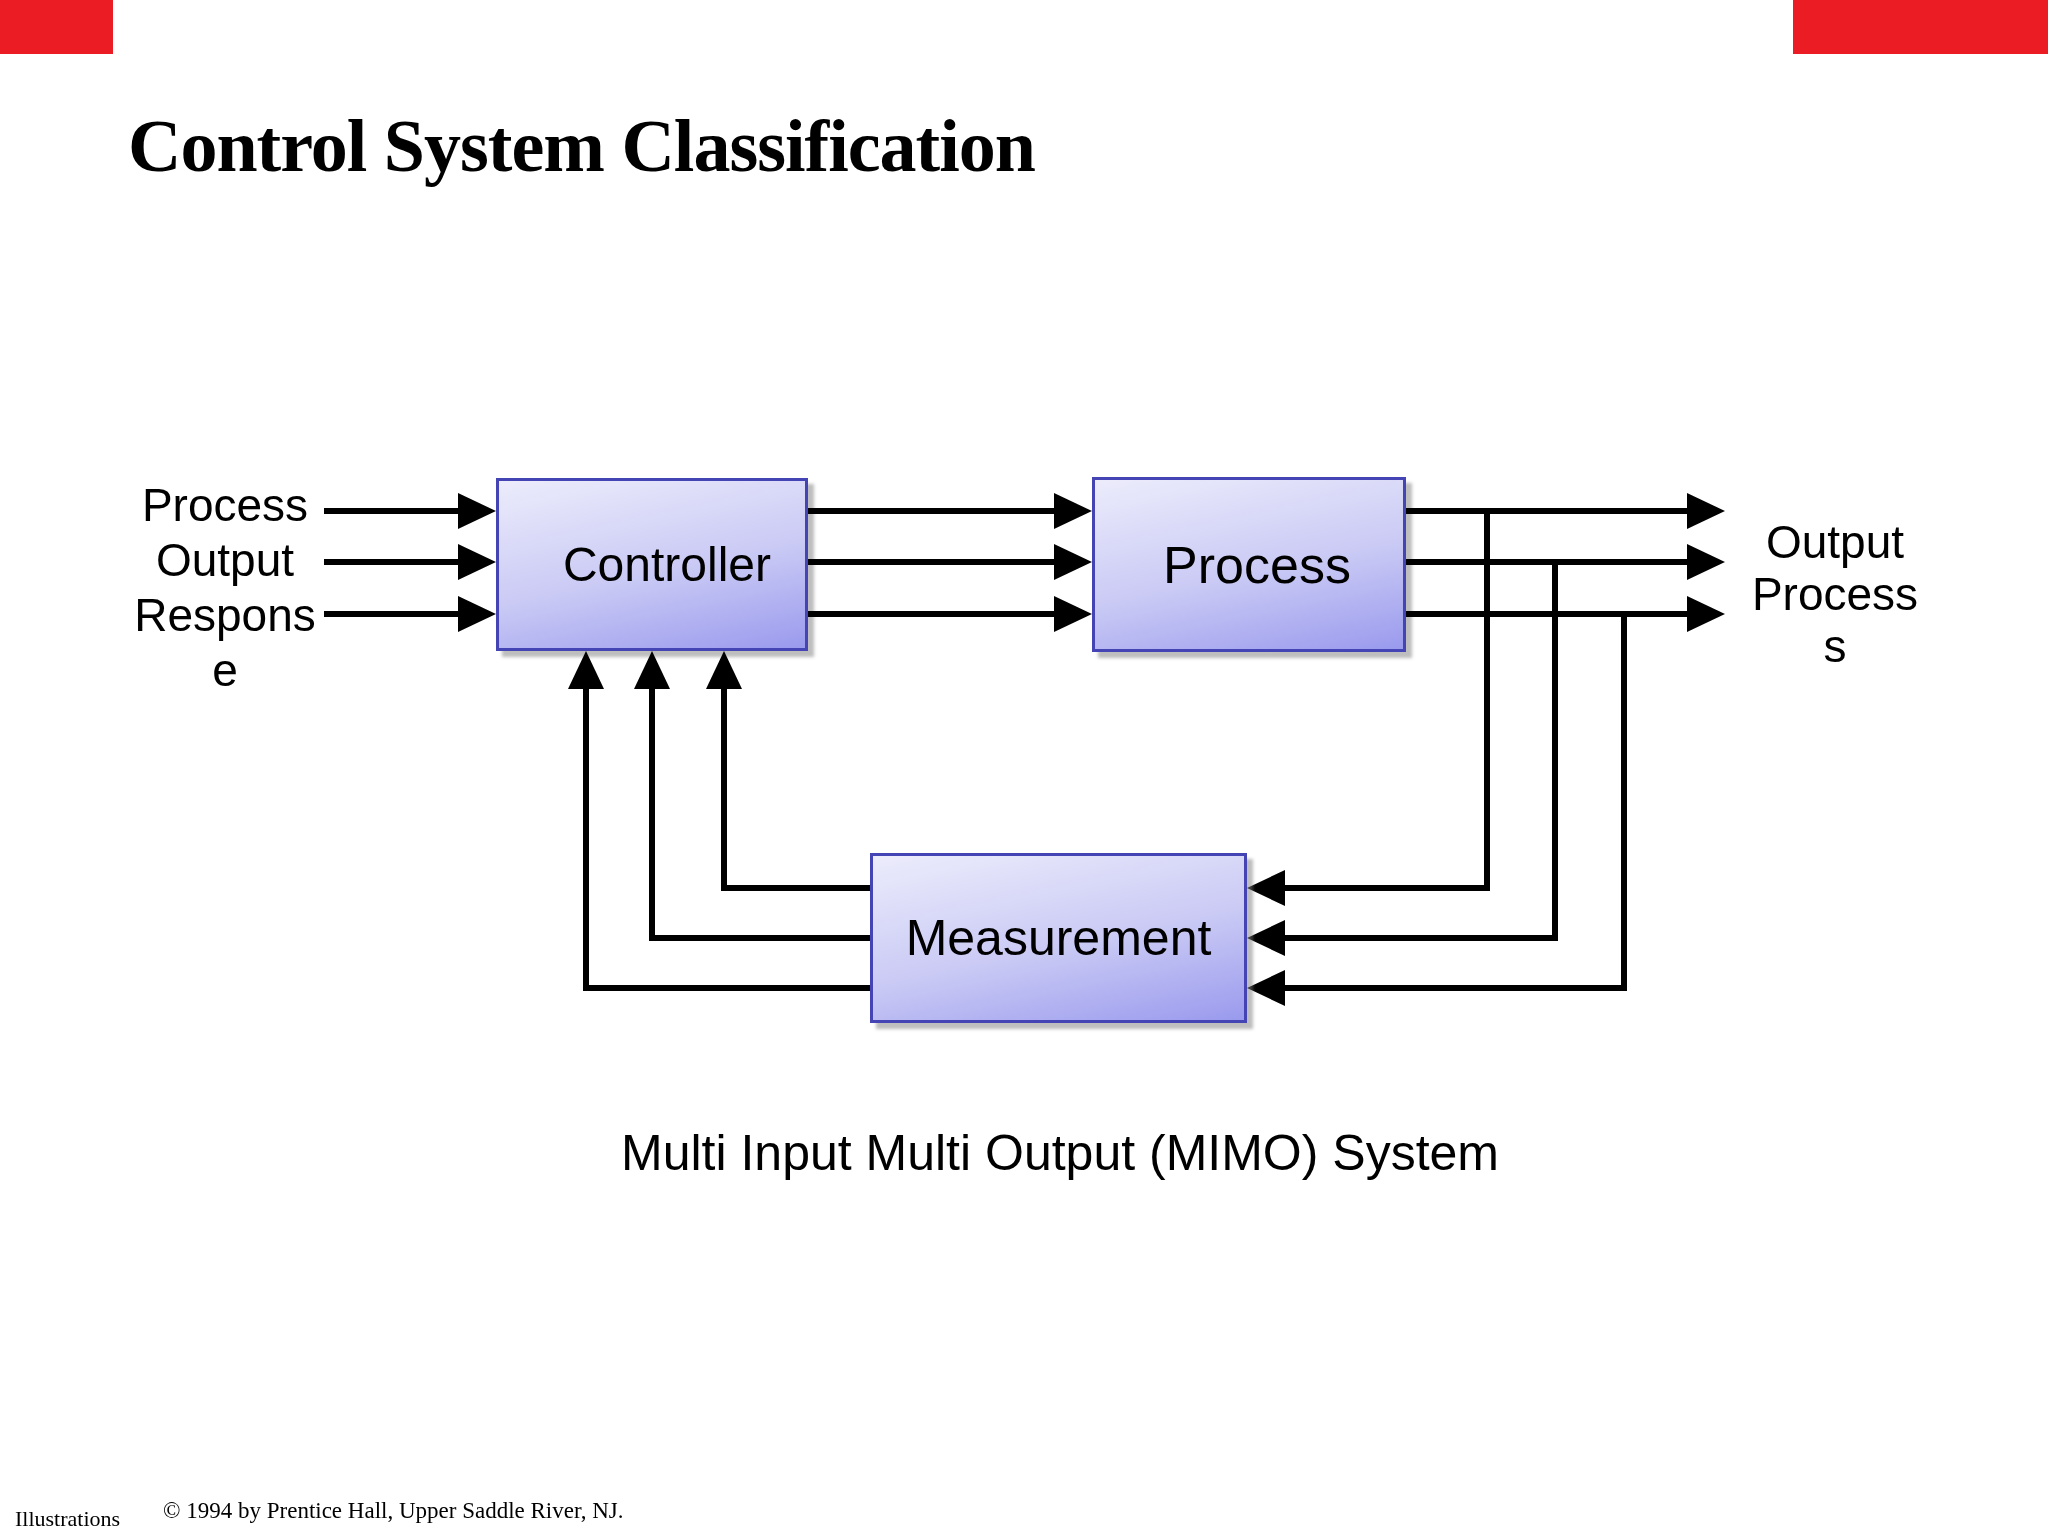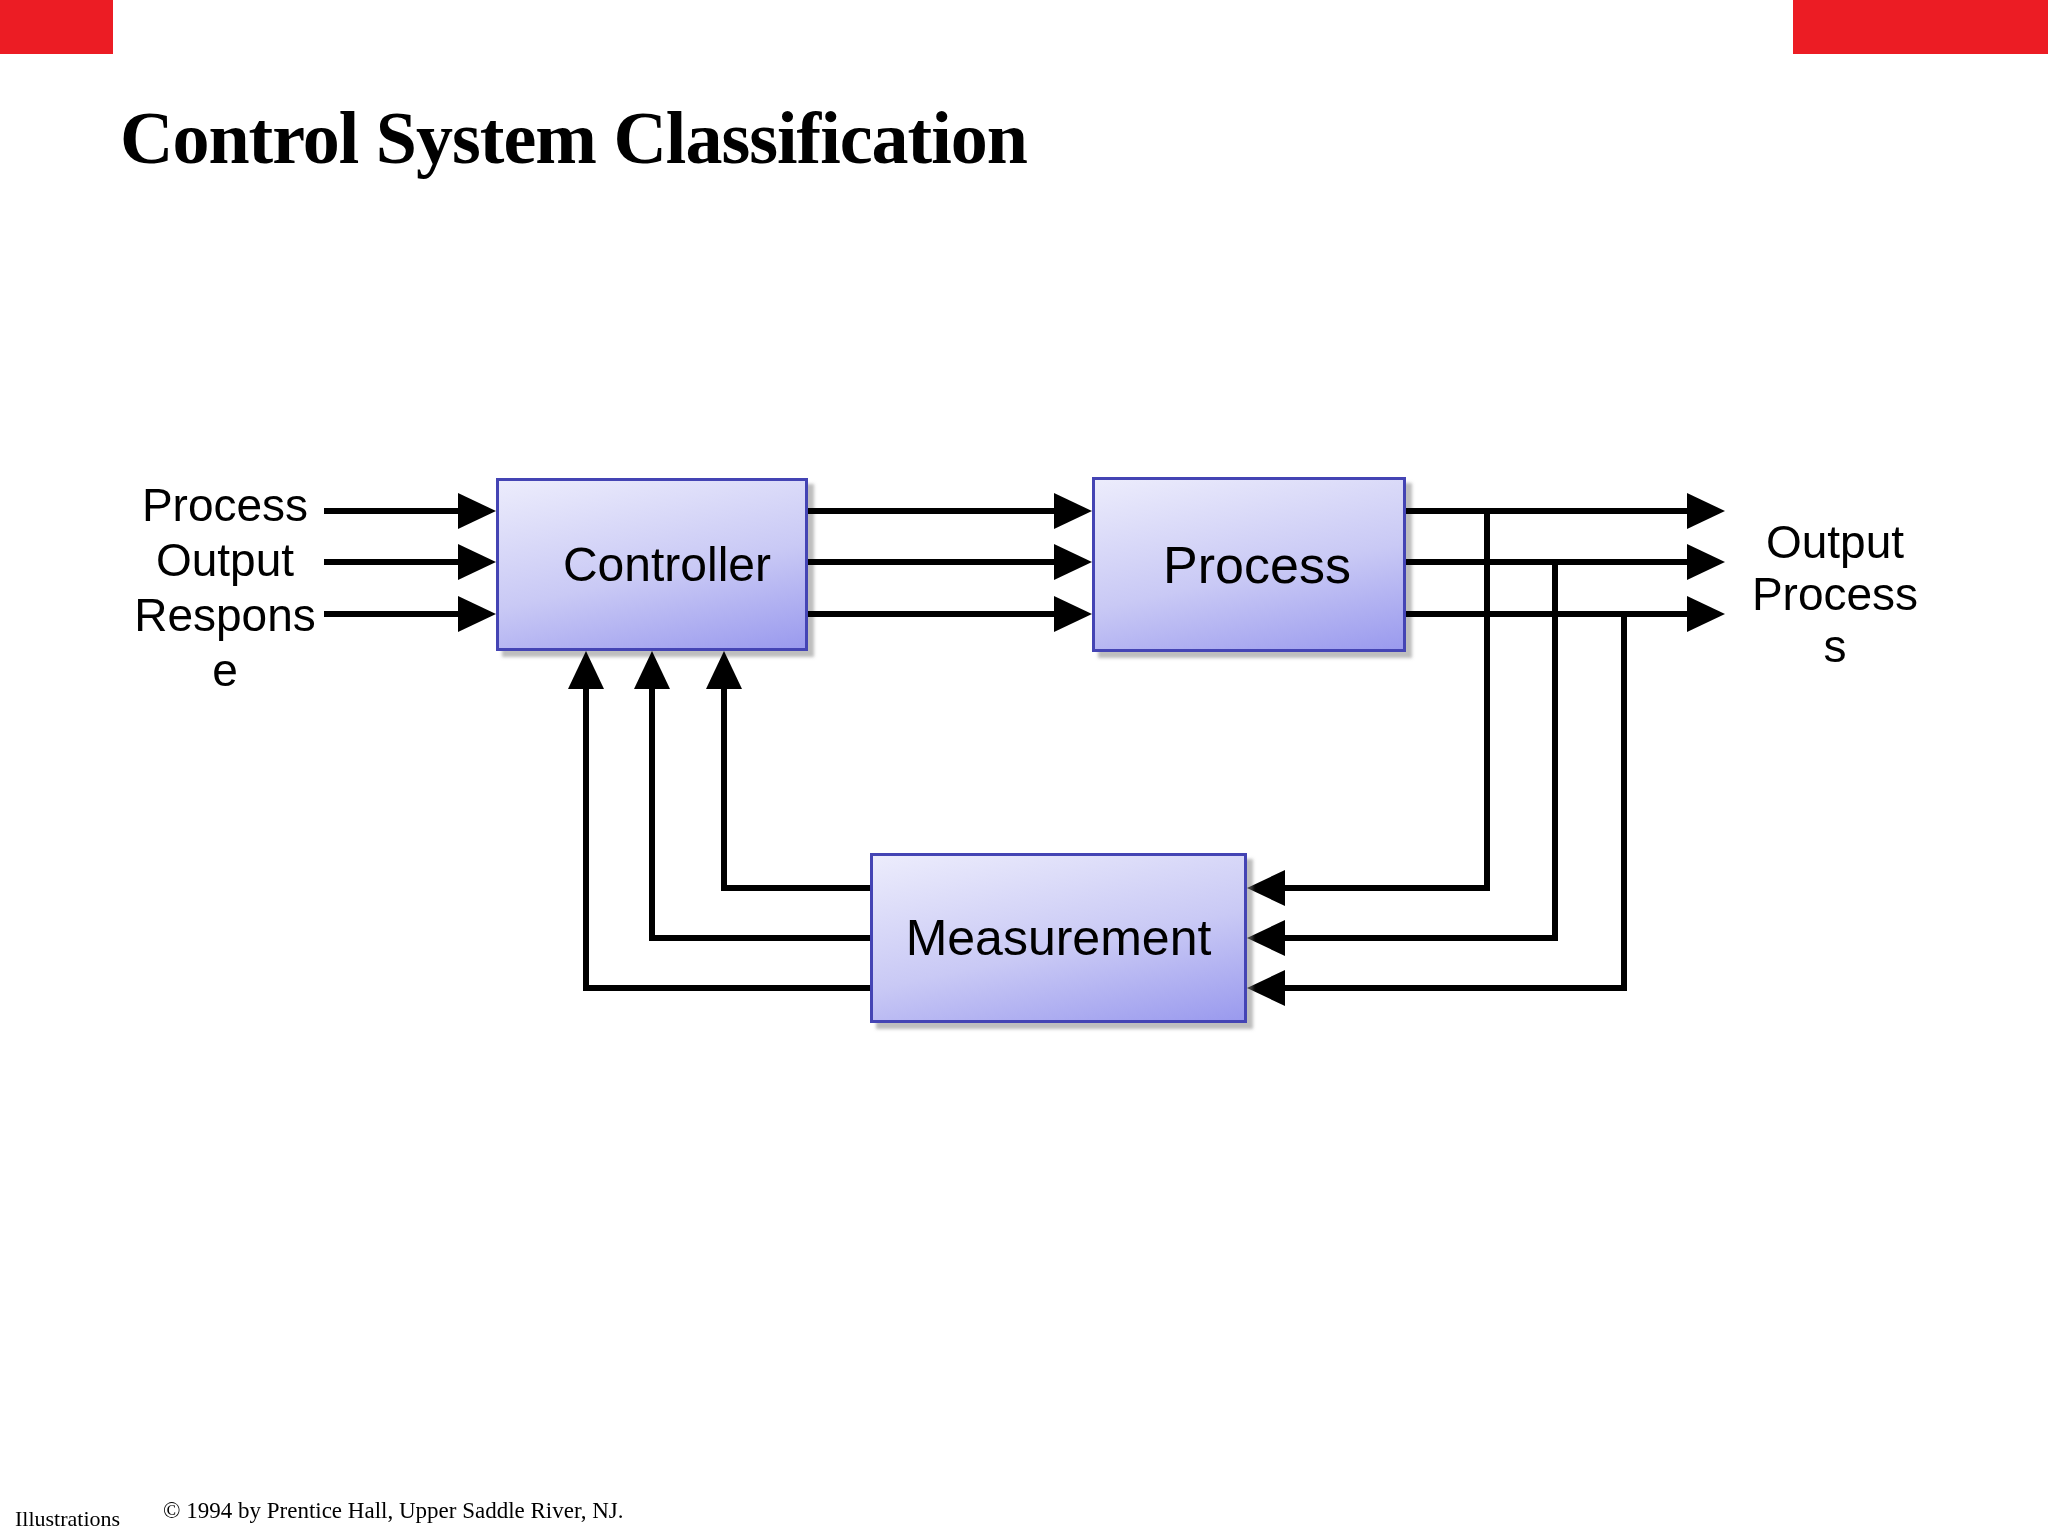--- a/index.html
+++ b/index.html
@@ -5,21 +5,21 @@
   html,body{margin:0;padding:0;background:#ffffff;}
   .slide{position:relative;width:2048px;height:1536px;background:#ffffff;overflow:hidden;
          font-family:"Liberation Sans", sans-serif;color:#000;}
 
   
   .accent-bar{position:absolute;top:0;height:54px;background:var(--accent,#ec1c24);}
   .accent-left{left:0;width:113px;}
   .accent-right{left:1793px;width:255px;}
 
   
-  .title{position:absolute;left:120px;top:96px;margin:0;
+  .title{position:absolute;left:120px;top:96px;margin:8px;
          font-family:"Liberation Serif", serif;font-weight:bold;
          font-size:74px;letter-spacing:-1px;white-space:nowrap;}
 
   
   .block{position:absolute;box-sizing:border-box;border:3px solid var(--box-border,#4444b4);
          background:linear-gradient(168deg,var(--box-fill-top,#ececfc) 0%,#c9c9f5 55%,var(--box-fill-bottom,#9a9aee) 100%);
          box-shadow:6px 6px 3px rgba(125,125,125,.5);
          display:flex;align-items:center;justify-content:center;}
   .block-controller{left:496px;top:478px;width:312px;height:173px;font-size:48px;padding-left:30px;}
   .block-process{left:1092px;top:477px;width:314px;height:175px;font-size:52px;padding-left:16px;}
@@ -122,19 +122,20 @@
   <div class="hline" style="left:649px;top:935px;width:221px;"></div>
   <div class="hline" style="left:583px;top:985px;width:287px;"></div>
 
   <div class="vline" style="left:721px;top:683px;height:208px;"></div>
   <div class="arr arr-u" style="left:706px;top:651px;"></div>
   <div class="vline" style="left:649px;top:683px;height:258px;"></div>
   <div class="arr arr-u" style="left:634px;top:651px;"></div>
   <div class="vline" style="left:583px;top:683px;height:308px;"></div>
   <div class="arr arr-u" style="left:568px;top:651px;"></div>
 
+  <div class="caption">Multi Input Multi Output (MIMO) System</div>
 
   <div class="footer">
     <span class="footer-label">Illustrations</span>
     <span class="footer-copy">© 1994 by Prentice Hall, Upper Saddle River, NJ.</span>
   </div>
 
 </div>
 
 </body></html>

